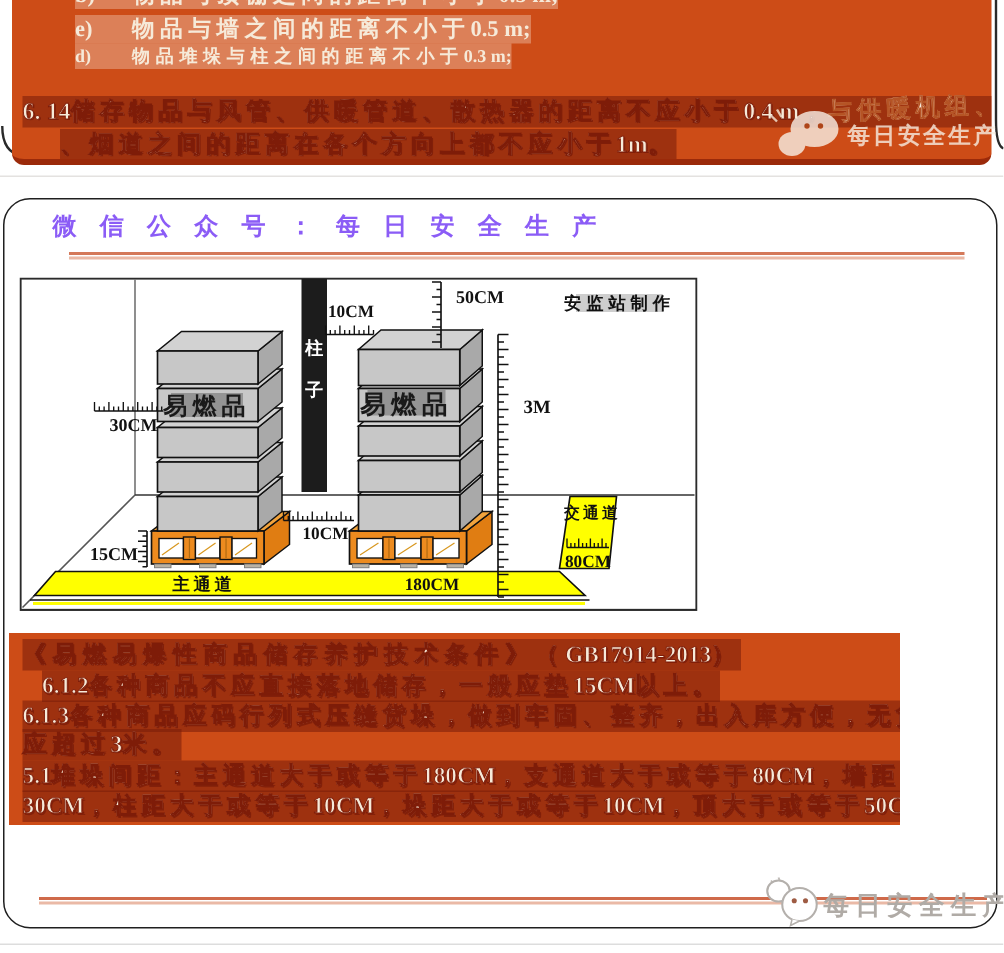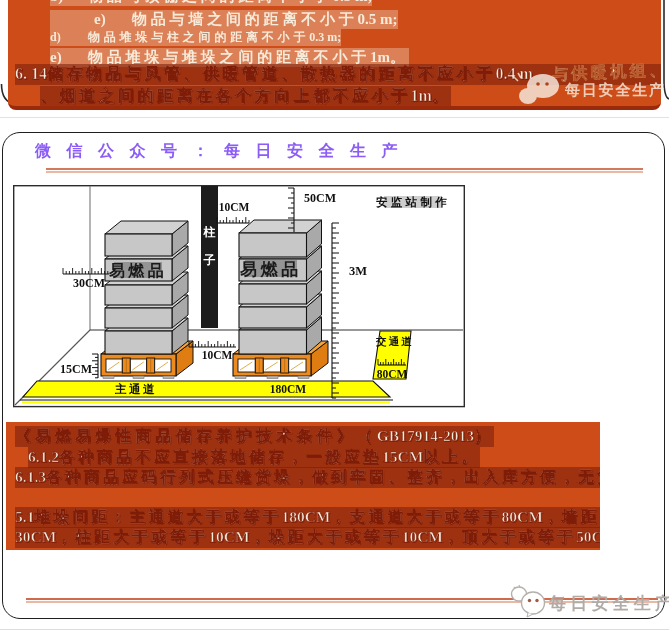--- a/index.html
+++ b/index.html
@@ -17,25 +17,24 @@
 
 <svg class="abs" style="left:0;top:0;" width="669" height="120" viewBox="0 0 669 120">
   <path d="M 664 0 L 664 80 Q 664 97 669 99" fill="none" stroke="#2a2a2a" stroke-width="1.6"></path>
   <path d="M 15 104 Q 1.5 102 1.5 84" fill="none" stroke="#2a2a2a" stroke-width="1.6"></path>
 </svg>
 
 <div class="abs" style="left:8px;top:0;width:653px;height:106px;background:#cd4c17;border-bottom:4px solid #9b2a0a;border-radius:0 0 8px 8px;overflow:hidden;">
 
 <div class="abs wtxt" style="left:42px;top:-13px;font-size:15px;white-space:nowrap;"><span style="display:inline-block;width:38px;"><i>b)</i></span>物品与顶棚之间的距离不小于<i>0.5 m;</i></div>
 
-<div class="abs wtxt" style="left:42px;top:10px;font-size:15px;white-space:nowrap;padding-left:44px;"><span style="display:inline-block;width:38px;"><i>e)</i></span>物品与墙之间的距离不小于<i>0.5 m;</i></div>
+<div class="abs wtxt" style="left:42px;top:10px;font-size:15px;white-space:nowrap;"><span style="display:inline-block;width:38px;"><i>e)</i></span>物品与墙之间的距离不小于<i>0.5 m;</i></div>
 
 <div class="abs wtxt" style="left:42px;top:29px;font-size:12px;white-space:nowrap;"><span style="display:inline-block;width:38px;"><i>d)</i></span>物品堆垛与柱之间的距离不小于<i>0.3 m;</i></div>
 
-<div class="abs wtxt" style="left:42px;top:48px;font-size:15px;white-space:nowrap;"><span style="display:inline-block;width:38px;"><i>e)</i></span>物品堆垛与堆垛之间的距离不小于<i>1m</i>。</div>
 
 <div class="abs outl" style="left:7px;top:64px;font-size:16px;white-space:nowrap;"><i>6. 14</i>储存物品与风管、供暖管道、散热器的距离不应小于<i>0.4 m</i>，<span style="display:inline-block;transform:rotate(-2.4deg) translateY(-3px);color:#f7eddf;-webkit-text-stroke:0.4px #b55425;text-shadow:none;">与供暖机组、风管炉</span></div>
 
 <div class="abs outl" style="left:4px;top:86px;font-size:16px;white-space:nowrap;margin-left:28px;">、烟道之间的距离在各个方向上都不应小于<i>1m</i>。</div>
 </div>
 
 <div class="abs" style="left:505px;top:66px;width:164px;height:46px;">
   <svg width="164" height="46" viewBox="0 0 164 46">
     <g opacity="0.8">
       <path d="M 8 10 L 13 15 M 13 7 L 16 12" stroke="#f6ead9" stroke-width="1.6" fill="none"></path>
@@ -285,20 +284,21 @@
 </div>
 
   <div class="abs" style="left:3px;top:289px;width:594px;height:128px;background:#cd4c17;overflow:hidden;">
 
     <div class="abs outl" style="left:9px;top:4px;font-size:15.5px;white-space:nowrap;letter-spacing:4.6px;">《易燃易爆性商品储存养护技术条件》（<i>GB17914-2013</i>）</div>
 
     <div class="abs outl" style="left:9px;top:25px;font-size:15.5px;white-space:nowrap;margin-left:13px;"><i>6.1.2</i>各种商品不应直接落地储存，一般应垫<i>15CM</i>以上。</div>
 
     <div class="abs outl" style="left:9px;top:45px;font-size:15.5px;white-space:nowrap;"><i>6.1.3</i>各种商品应码行列式压缝货垛，做到牢固、整齐，出入库方便，无货架的垛高不</div>
 
+    <div class="abs outl" style="left:9px;top:64px;font-size:16px;white-space:nowrap;">应超过<i>3</i>米。</div>
 
     <div class="abs outl" style="left:9px;top:85px;font-size:15.5px;white-space:nowrap;"><i>5.1</i>堆垛间距：主通道大于或等于<i>180CM</i>，支通道大于或等于<i>80CM</i>，墙距大于或等于</div>
 
     <div class="abs outl" style="left:9px;top:105px;font-size:15.5px;white-space:nowrap;"><i>30CM</i>，柱距大于或等于<i>10CM</i>，垛距大于或等于<i>10CM</i>，顶大于或等于<i>50CM</i>。</div>
   </div>
 
   <div class="abs" style="left:23px;top:465px;width:632px;height:2px;background:#cf6a4a;"></div>
   <div class="abs" style="left:23px;top:468px;width:632px;height:2px;background:#eab9a6;"></div>
 </div>
 

